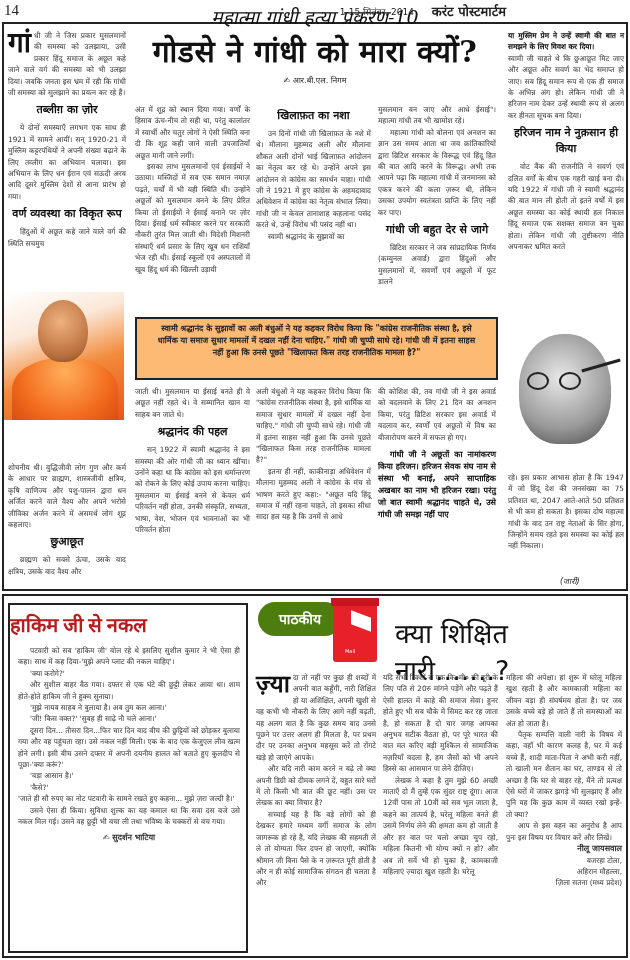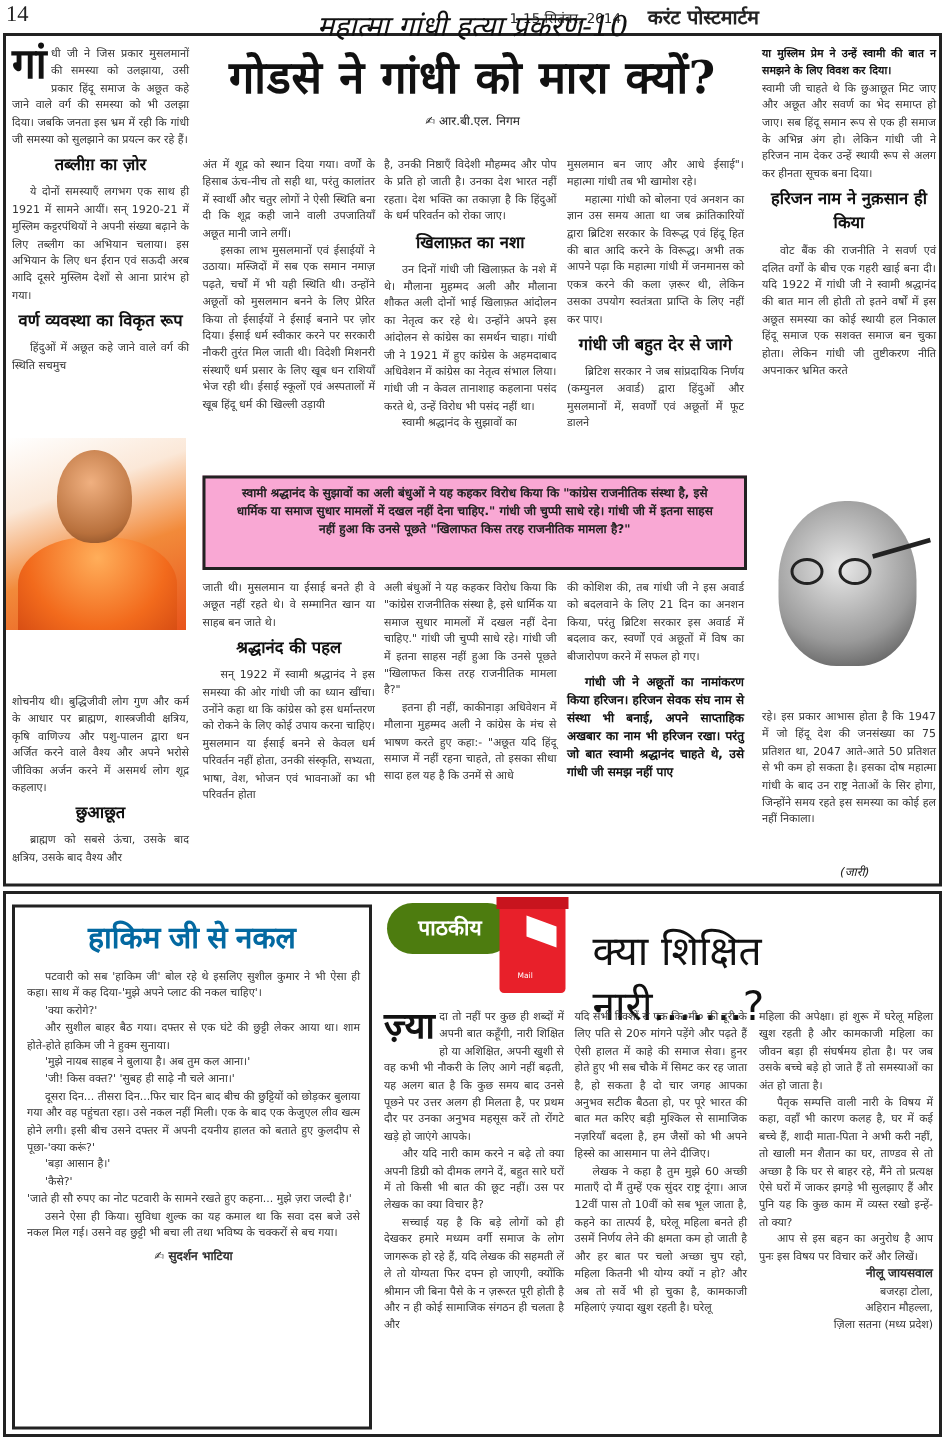--- a/index.html
+++ b/index.html
@@ -11,33 +11,33 @@
 .pgbrand{position:absolute;right:4px;top:2px;font-size:13px;font-weight:bold;font-family:"DejaVu Sans",sans-serif}
 .topbox{position:absolute;left:2px;top:22px;width:626px;height:569px;border:2px solid #222}
 .col{position:absolute;font-size:7.3px;line-height:11.4px;text-align:justify;color:#333;font-family:"DejaVu Sans",sans-serif}
 .col p{text-indent:12px;margin:0}
 .col p.ni{text-indent:0}
 .sub{font-weight:bold;font-size:11px;line-height:16px;text-align:center;color:#111;font-family:"DejaVu Serif",serif;margin:4px 0}
 .drop{float:left;font-size:28px;line-height:26px;font-weight:bold;margin-right:3px;color:#111;font-family:"DejaVu Serif",serif}
 .kicker{position:absolute;left:130px;top:4px;width:370px;text-align:center;font-size:19px;font-style:italic;font-family:"DejaVu Serif",serif;color:#111}
 .headline{position:absolute;left:130px;top:30px;width:370px;text-align:center;font-size:30px;font-weight:bold;font-family:"DejaVu Serif",serif;color:#111;letter-spacing:0.5px}
 .byline{position:absolute;left:130px;top:74px;width:370px;text-align:center;font-size:8px;font-family:"DejaVu Sans",sans-serif}
-.quote{position:absolute;left:135px;top:317px;width:363px;height:63px;border:2px solid #222;padding:4px 16px;font-size:8px;line-height:12px;font-weight:bold;text-align:center;font-family:"DejaVu Sans",sans-serif;color:#222;background:#f9a8d4}
+.quote{position:absolute;left:135px;top:317px;width:363px;height:63px;border:2px solid #222;padding:4px 16px;font-size:8px;line-height:12px;font-weight:bold;text-align:center;font-family:"DejaVu Sans",sans-serif;color:#222;background:#fdba74}
 .portrait1{position:absolute;left:4px;top:292px;width:120px;height:128px;background:linear-gradient(160deg,#fff 0%,#fbe8d8 30%,#f28a3a 60%,#e8541c 100%);overflow:hidden}
 .portrait1 .head{position:absolute;left:34px;top:8px;width:50px;height:62px;border-radius:50% 50% 45% 45%;background:radial-gradient(circle at 45% 35%,#f0b080,#b8703c 70%,#7a4420)}
 .portrait1 .body{position:absolute;left:8px;top:66px;width:106px;height:70px;border-radius:45% 45% 0 0;background:radial-gradient(circle at 50% 20%,#ffae5a,#f26a1c 60%,#d24812)}
 .portrait2{position:absolute;left:505px;top:330px;width:120px;height:135px;background:#fff;overflow:hidden}
 .portrait2 .head{position:absolute;left:14px;top:4px;width:92px;height:110px;border-radius:48% 48% 42% 42%;background:radial-gradient(circle at 45% 40%,#e8e8e8,#9a9a9a 60%,#444)}
 .portrait2 .g1,.portrait2 .g2{position:absolute;top:42px;width:22px;height:18px;border:2px solid #222;border-radius:50%}
 .portrait2 .g1{left:22px}.portrait2 .g2{left:54px}
 .portrait2 .bar{position:absolute;left:76px;top:34px;width:40px;height:3px;background:#222;transform:rotate(-16deg)}
 .jari{position:absolute;left:560px;top:575px;font-size:8px;font-style:italic;font-family:"DejaVu Sans",sans-serif}
 .botbox{position:absolute;left:2px;top:594px;width:626px;height:364px;border:2px solid #222}
 .hakim{position:absolute;left:8px;top:603px;width:240px;height:350px;border:2px solid #222}
-.hakim .title{position:absolute;left:0;top:6px;width:100%;text-align:center;font-size:20px;font-weight:bold;font-family:Liberation Sans, sans-serif;color:#0369a1}
+.hakim .title{position:absolute;left:0;top:6px;width:100%;font-size:20px;font-weight:bold;font-family:Liberation Serif, serif;color:#b91c1c}
 .hakim .body{position:absolute;left:8px;top:40px;width:222px;font-size:7.3px;line-height:11.4px;text-align:justify;color:#333;font-family:"DejaVu Sans",sans-serif}
 .hakim .body p{text-indent:12px}
 .hakim .author{text-align:center;font-weight:bold;font-size:8px;margin-top:4px}
 .badge{position:absolute;left:258px;top:602px;width:84px;height:34px;border-radius:17px;background:#4d7c0f;color:#fff;font-size:14px;font-weight:bold;text-align:center;line-height:34px;font-family:"DejaVu Sans",sans-serif}
 .mailbox{position:absolute;left:333px;top:600px;width:44px;height:62px;background:#e8202a;border-radius:3px}
 .mailbox .lid{position:absolute;left:-2px;top:-2px;width:48px;height:8px;background:#c8141e}
 .mailbox .slot{position:absolute;left:18px;top:14px;width:20px;height:14px;background:#fff;transform:skewY(20deg)}
 .mailbox .lbl{position:absolute;left:12px;top:48px;font-size:5px;color:#fff;font-family:"DejaVu Sans",sans-serif}
 .nari-title{position:absolute;left:395px;top:614px;width:230px;font-size:27px;font-family:"DejaVu Sans",sans-serif;color:#111}
 .ncol{position:absolute;font-size:7.3px;line-height:11.4px;text-align:justify;color:#333;font-family:"DejaVu Sans",sans-serif}
@@ -78,21 +78,20 @@
   <div class="sub">छुआछूत</div>
   <p>ब्राह्मण को सबसे ऊंचा, उसके बाद क्षत्रिय, उसके बाद वैश्य और</p>
 </div>
 
 <div class="col" style="left:135px;top:104px;width:115px;">
   <p class="ni">अंत में शूद्र को स्थान दिया गया। वर्णों के हिसाब ऊंच-नीच तो सही था, परंतु कालांतर में स्वार्थी और चतुर लोगों ने ऐसी स्थिति बना दी कि शूद्र कही जाने वाली उपजातियाँ अछूत मानी जाने लगीं।</p>
   <p>इसका लाभ मुसलमानों एवं ईसाईयों ने उठाया। मस्जिदों में सब एक समान नमाज़ पढ़ते, चर्चों में भी यही स्थिति थी। उन्होंने अछूतों को मुसलमान बनने के लिए प्रेरित किया तो ईसाईयों ने ईसाई बनाने पर ज़ोर दिया। ईसाई धर्म स्वीकार करने पर सरकारी नौकरी तुरंत मिल जाती थी। विदेशी मिशनरी संस्थाएँ धर्म प्रसार के लिए खूब धन राशियाँ भेज रही थी। ईसाई स्कूलों एवं अस्पतालों में खूब हिंदू धर्म की खिल्ली उड़ायी</p>
 </div>
 
 <div class="col" style="left:256px;top:104px;width:115px;">
-  <p class="ni">है, उनकी निष्ठाएँ विदेशी मौहम्मद और पोप के प्रति हो जाती है। उनका देश भारत नहीं रहता। देश भक्ति का तकाज़ा है कि हिंदुओं के धर्म परिवर्तन को रोका जाए।</p>
   <div class="sub">खिलाफ़त का नशा</div>
   <p>उन दिनों गांधी जी खिलाफ़त के नशे में थे। मौलाना मुहम्मद अली और मौलाना शौकत अली दोनों भाई खिलाफ़त आंदोलन का नेतृत्व कर रहे थे। उन्होंने अपने इस आंदोलन से कांग्रेस का समर्थन चाहा। गांधी जी ने 1921 में हुए कांग्रेस के अहमदाबाद अधिवेशन में कांग्रेस का नेतृत्व संभाल लिया। गांधी जी न केवल तानाशाह कहलाना पसंद करते थे, उन्हें विरोध भी पसंद नहीं था।</p>
   <p>स्वामी श्रद्धानंद के सुझावों का</p>
 </div>
 
 <div class="col" style="left:378px;top:104px;width:118px;">
   <p class="ni">मुसलमान बन जाए और आधे ईसाई"। महात्मा गांधी तब भी खामोश रहे।</p>
   <p>महात्मा गांधी को बोलना एवं अनशन का ज्ञान उस समय आता था जब क्रांतिकारियों द्वारा ब्रिटिश सरकार के विरूद्ध एवं हिंदू हित की बात आदि करने के विरूद्ध। अभी तक आपने पढ़ा कि महात्मा गांधी में जनमानस को एकत्र करने की कला ज़रूर थी, लेकिन उसका उपयोग स्वतंत्रता प्राप्ति के लिए नहीं कर पाए।</p>
   <div class="sub">गांधी जी बहुत देर से जागे</div>
   <p>ब्रिटिश सरकार ने जब सांप्रदायिक निर्णय (कम्युनल अवार्ड) द्वारा हिंदुओं और मुसलमानों में, सवर्णों एवं अछूतों में फूट डालने</p>

